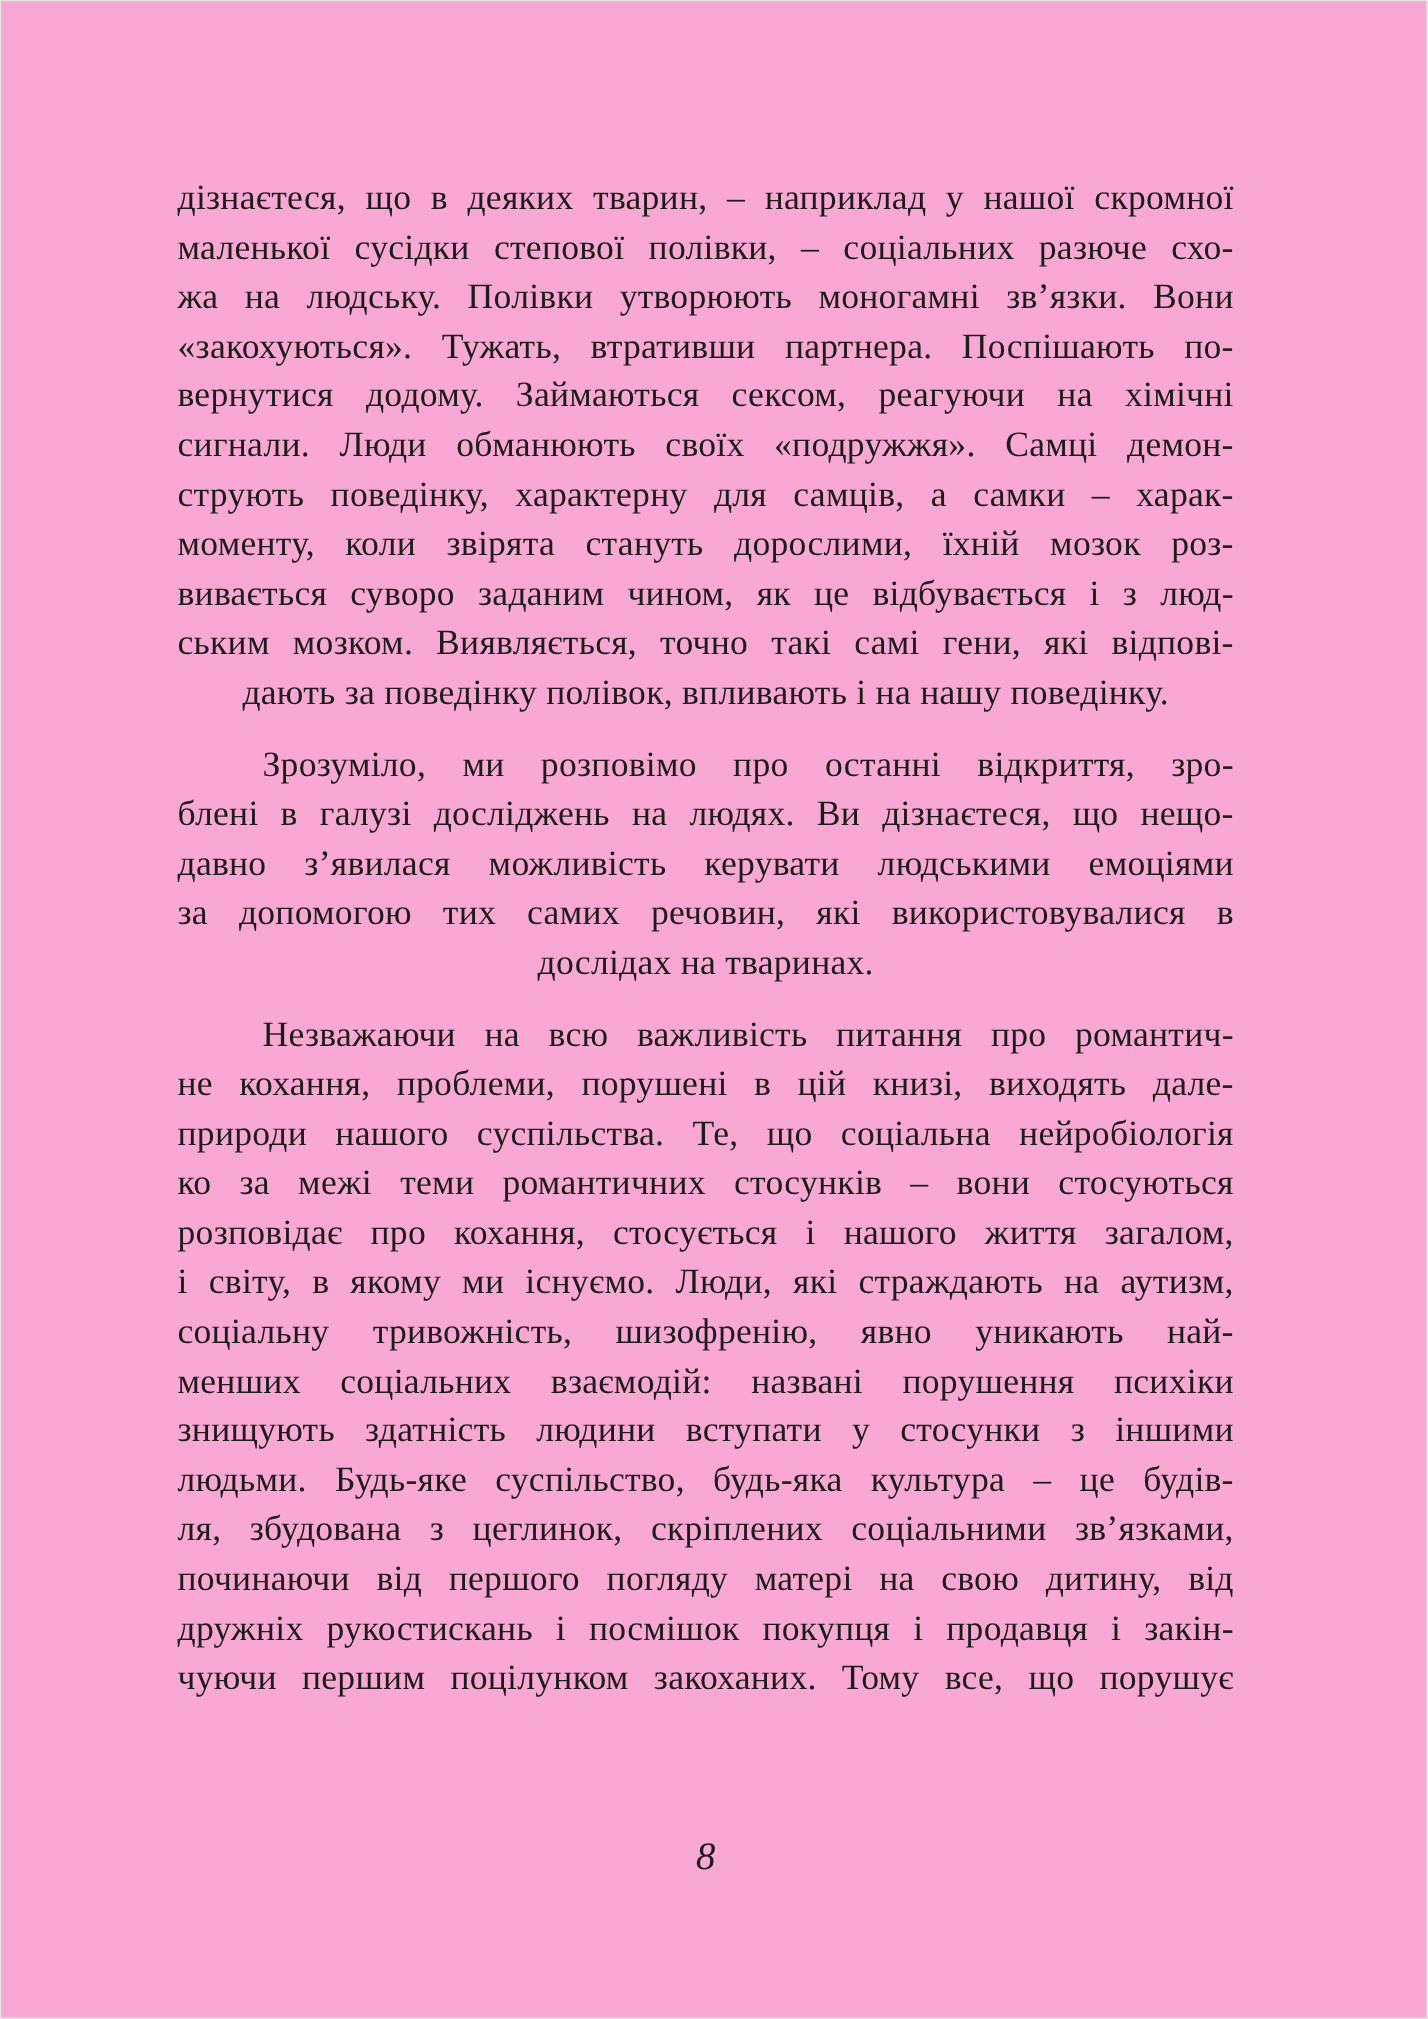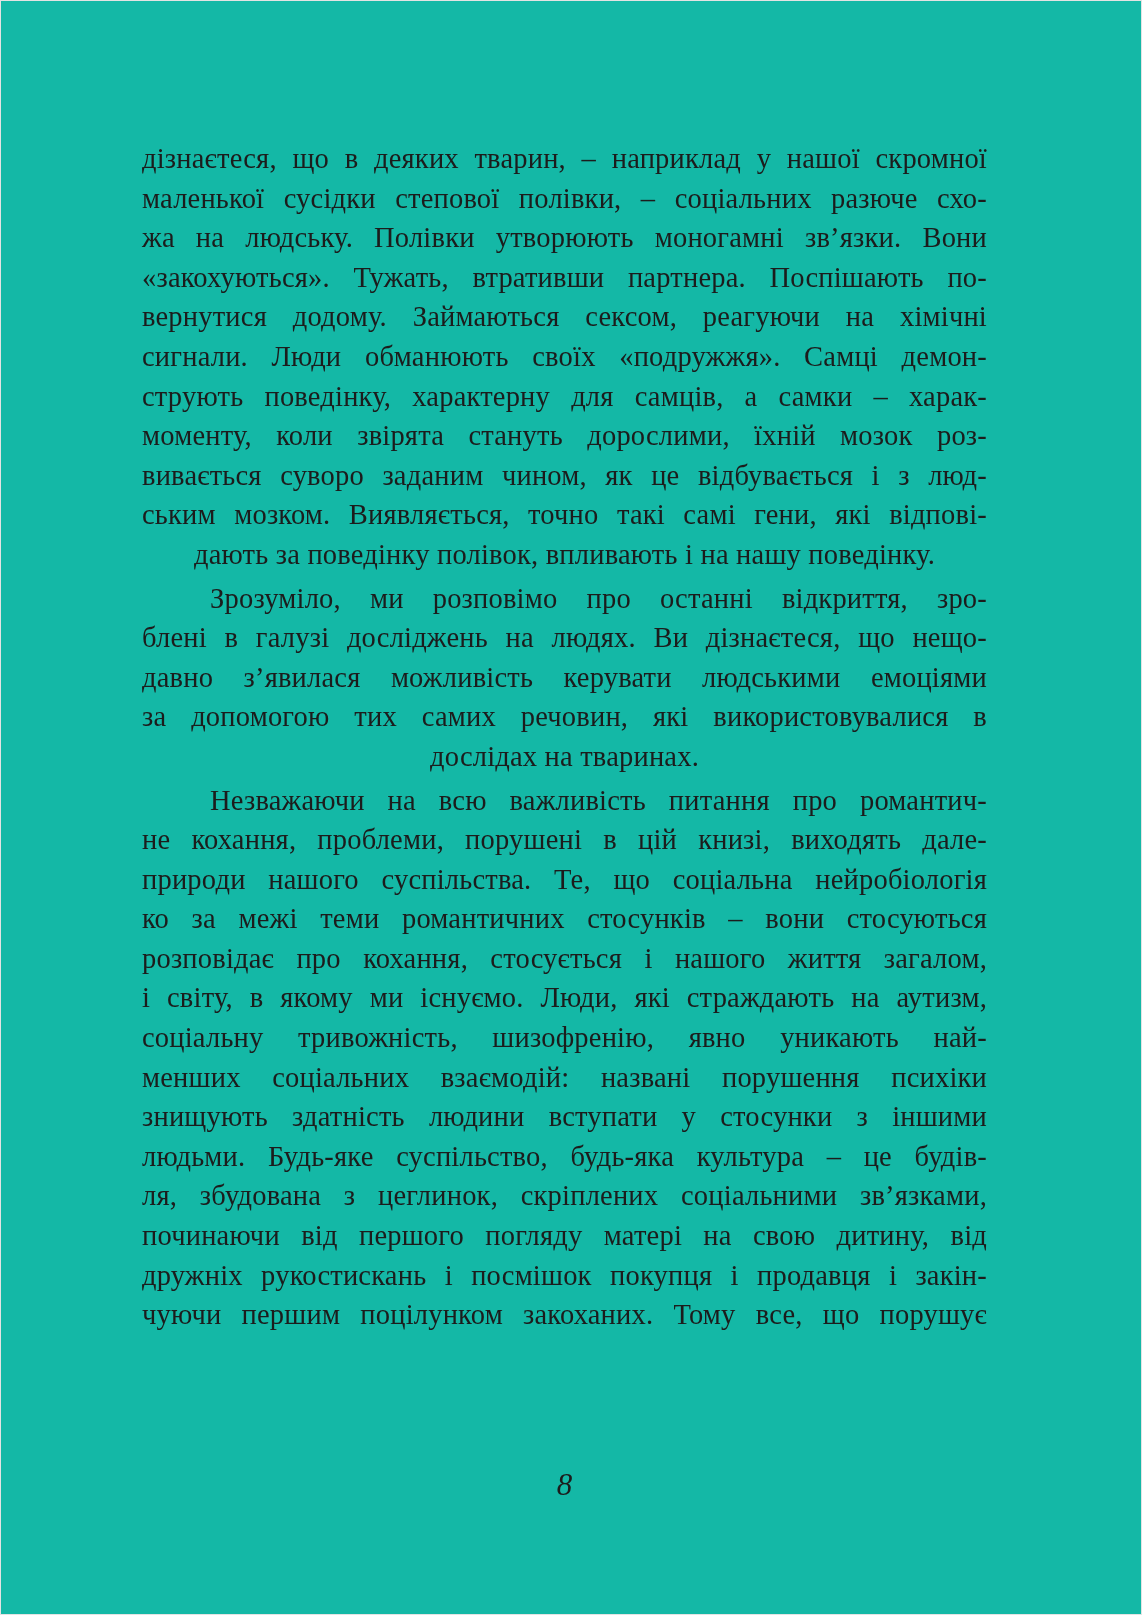--- a/index.html
+++ b/index.html
@@ -21,42 +21,42 @@
     position: absolute;
     left: 141px;
     top: 138px;
     width: 845px;
     font-size: 28.5px;
     line-height: 39.6px;
     color: #1c1c1c;
     letter-spacing: 0.2px;
   }
   .paragraph { margin: 0; }
-  .paragraph + .paragraph { margin-top: 4px; }
+  .paragraph + .paragraph { margin-top: 18px; }
   .line { text-align: center; white-space: normal; }
   .line.justified {
     text-align: justify;
     text-align-last: justify;
   }
   .line.indented { text-indent: 68px; }
   .page-number {
     position: absolute;
     left: 141px;
     top: 1466px;
     width: 845px;
     text-align: center;
     font-style: italic;
     font-size: 31px;
     color: #1c1c1c;
   }
 </style>
 </head>
 <body>
 
-<div class="page" style="background: #14b8a6;">
+<div class="page" style="background: #f9a8d4;">
   <div class="text-block" style="color: rgb(28, 28, 28);">
       <div class="paragraph">
         <div class="line justified">дізнаєтеся, що в деяких тварин, – наприклад у нашої скромної</div>
         <div class="line justified">маленької сусідки степової полівки, – соціальних разюче схо-</div>
         <div class="line justified">жа на людську. Полівки утворюють моногамні зв’язки. Вони</div>
         <div class="line justified">«закохуються». Тужать, втративши партнера. Поспішають по-</div>
         <div class="line justified">вернутися додому. Займаються сексом, реагуючи на хімічні</div>
         <div class="line justified">сигнали. Люди обманюють своїх «подружжя». Самці демон-</div>
         <div class="line justified">струють поведінку, характерну для самців, а самки – харак-</div>
         <div class="line justified">моменту, коли звірята стануть дорослими, їхній мозок роз-</div>

